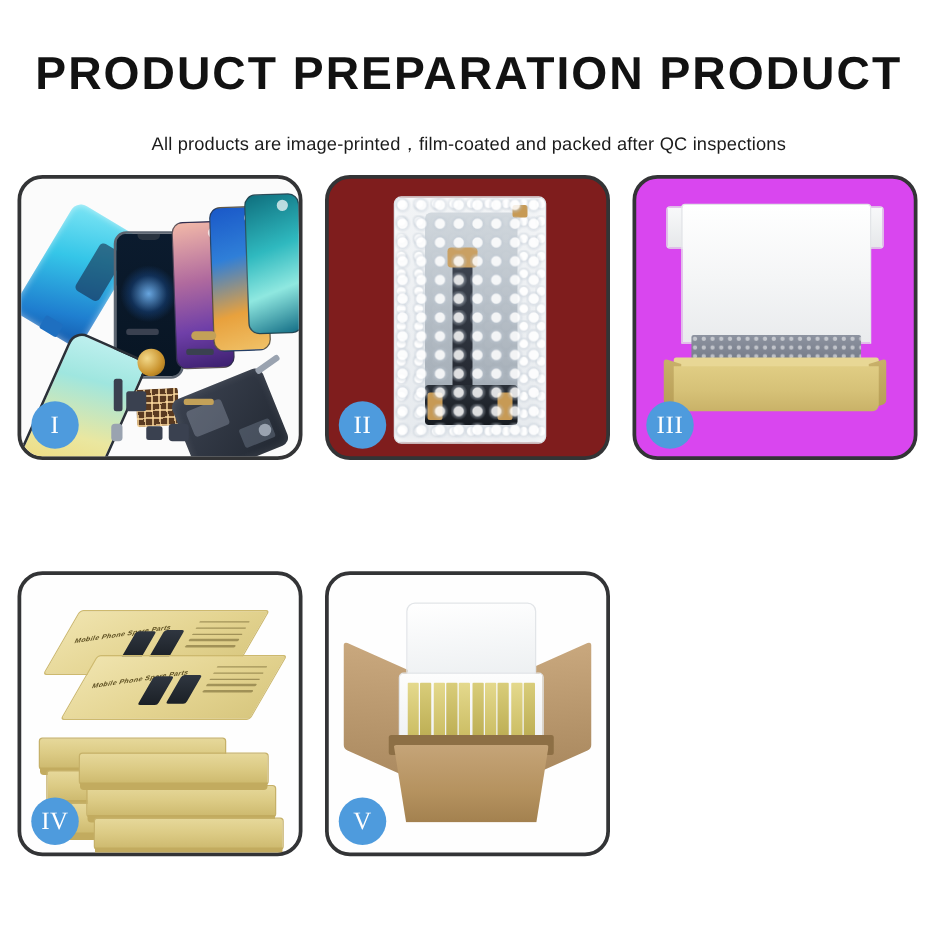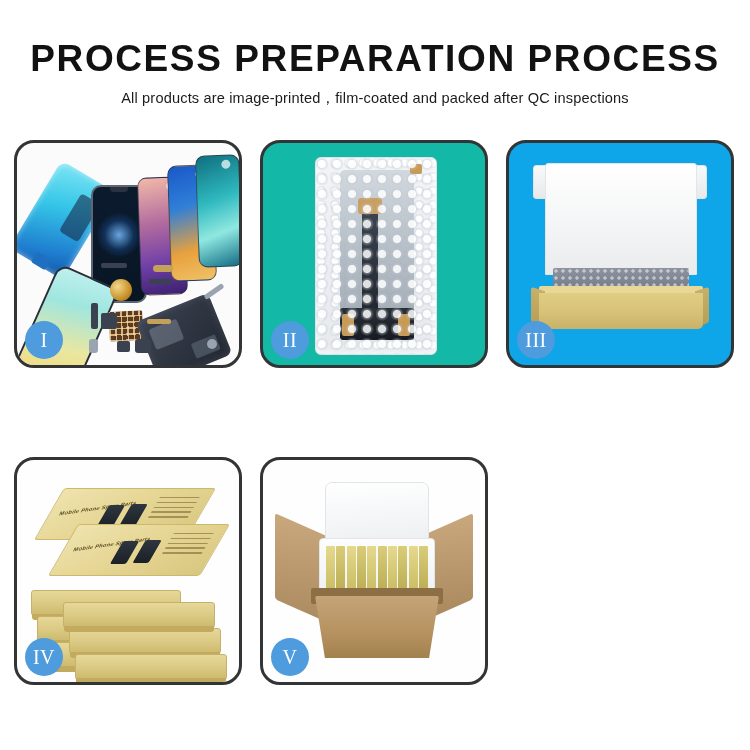--- a/index.html
+++ b/index.html
@@ -16,21 +16,21 @@
   .title {
     margin-top: 38px;
     font-size: 37px;
     font-weight: 700;
     letter-spacing: 1.6px;
     color: #121212;
     font-family: "Liberation Sans", sans-serif;
     white-space: nowrap;
   }
   .subtitle {
-    margin-top: 9px;
+    margin-top: 26px;
     font-size: 14.6px;
     font-weight: 400;
     color: #1b1b1b;
     letter-spacing: .15px;
     white-space: nowrap;
   }
 
   
   .grid {
     position: absolute;
@@ -153,21 +153,21 @@
     background-image:
       repeating-linear-gradient(0deg, rgba(255,220,160,.75) 0 1.5px, transparent 1.5px 6px),
       repeating-linear-gradient(90deg, rgba(255,220,160,.75) 0 1.5px, transparent 1.5px 6px);
     border-radius:2px; transform: rotate(-3deg);
   }
   .bit { position:absolute; background:#3a4150; border-radius:2px; }
   .bit.lt { background:#c3a158; }
   .bit.gy { background:#9aa3b0; }
 
   
-  .p2 { background:#14b8a6; }
+  .p2 { background:#7f1d1d; }
   .bubble-bag {
     position:absolute; left:52px; top:14px; width:122px; height:198px;
     border-radius:6px;
     background:
       radial-gradient(circle at 5px 5px, rgba(255,255,255,.95) 3px, rgba(205,212,220,.55) 4px, rgba(255,255,255,0) 6px) 0 0/14px 14px,
       linear-gradient(180deg,#f2f4f6,#e6eaee);
     border:1px solid #dfe3e8;
     box-shadow: inset 0 0 12px rgba(255,255,255,.9);
     overflow:hidden;
   }
@@ -197,21 +197,21 @@
     background:
       radial-gradient(circle at 6px 6px, rgba(255,255,255,.85) 3.6px, rgba(190,200,212,.38) 4.6px, rgba(255,255,255,0) 7px) 0 0/15px 15px;
     pointer-events:none;
   }
   .top-tab {
     position:absolute; left:94px; top:6px; width:12px; height:10px;
     background:#c79a55; border-radius:2px;
   }
 
   
-  .p3 { background:#0ea5e9; }
+  .p3 { background:#d946ef; }
   .lid-back {
     position:absolute; left:36px; top:20px; width:152px; height:112px;
     background: linear-gradient(180deg,#ffffff 0%, #f4f5f6 55%, #e9ebed 100%);
     border:1px solid #e3e5e8;
     border-radius:3px 3px 0 0;
   }
   .lid-ear-l, .lid-ear-r {
     position:absolute; top:22px; width:16px; height:34px;
     background: linear-gradient(180deg,#f8f9fa,#e6e8ea);
     border:1px solid #e1e3e6;
@@ -350,21 +350,21 @@
     position:absolute; width:16px; height:20px;
     background: rgba(130,104,66,.75); border-radius:1px;
   }
 </style>
 </head>
 <body>
 
 <div id="root">
 
   <div class="header">
-    <div class="title">PROCESS PREPARATION PROCESS</div>
+    <div class="title">PRODUCT PREPARATION PRODUCT</div>
     <div class="subtitle">All products are image-printed，film-coated and packed after QC inspections</div>
   </div>
 
   <div class="grid">
 
     <div class="panel p1">
       <div class="stage">
         <div class="film"></div>
         <div class="film-tab"></div>
         <div class="glass"></div>

